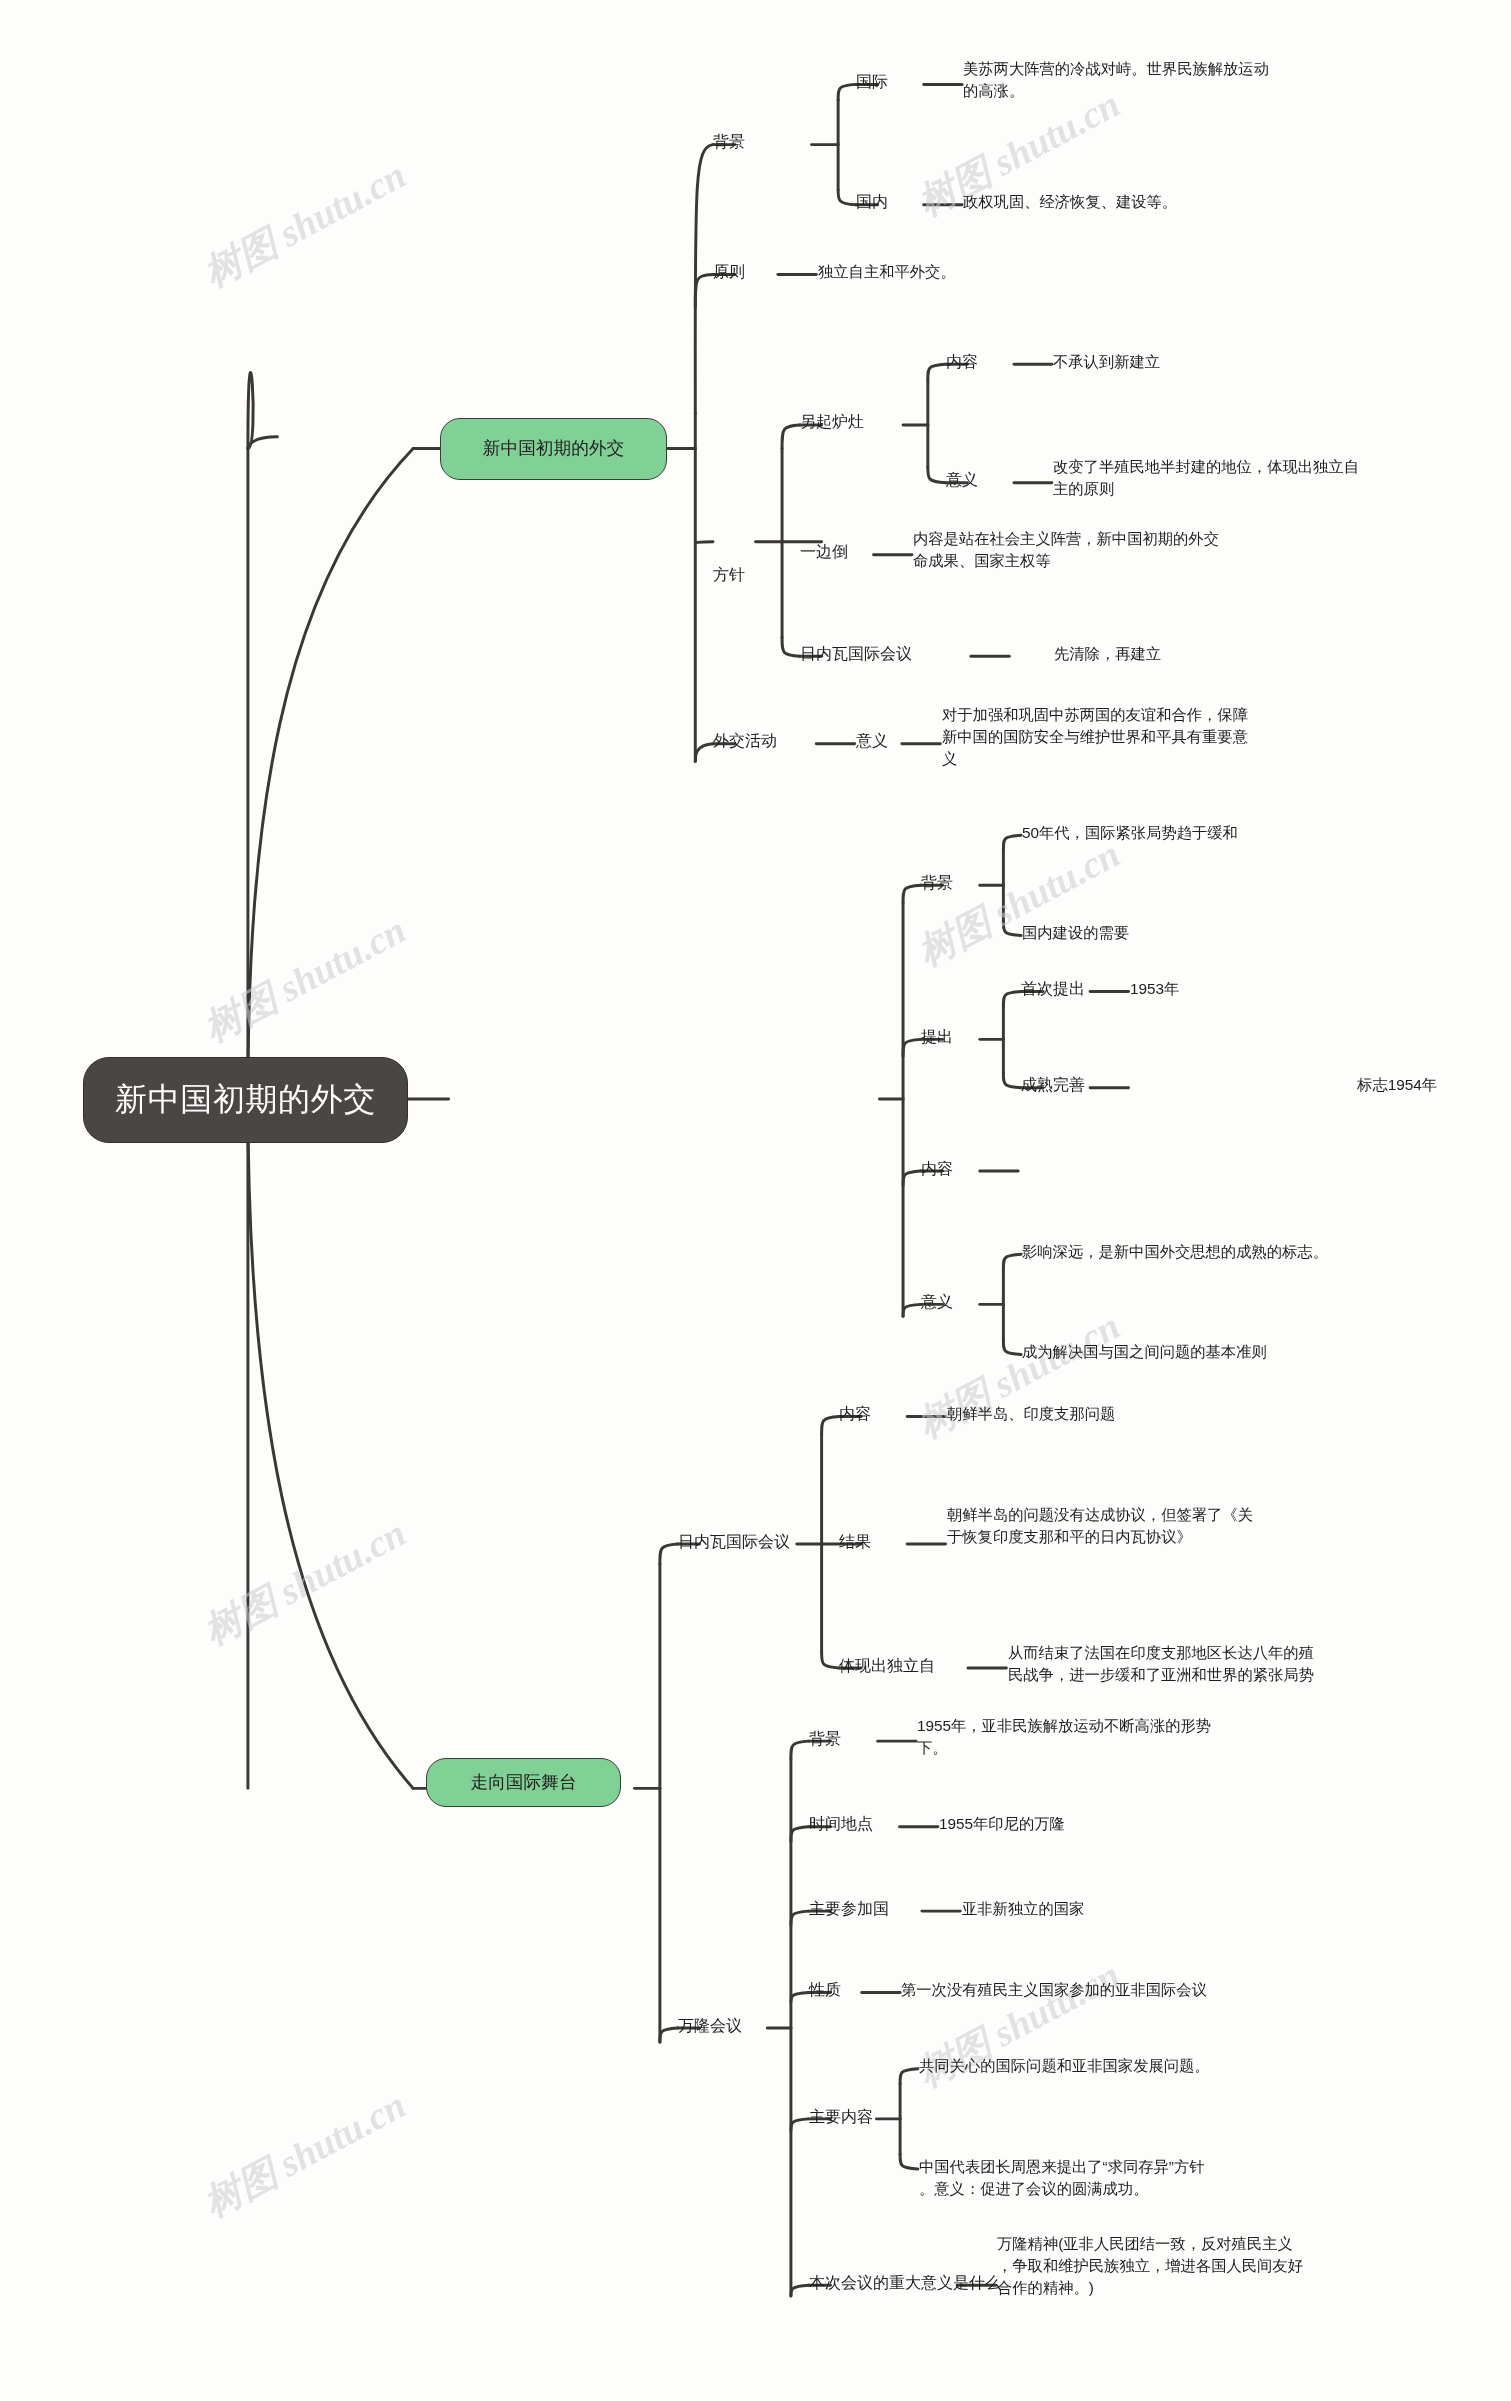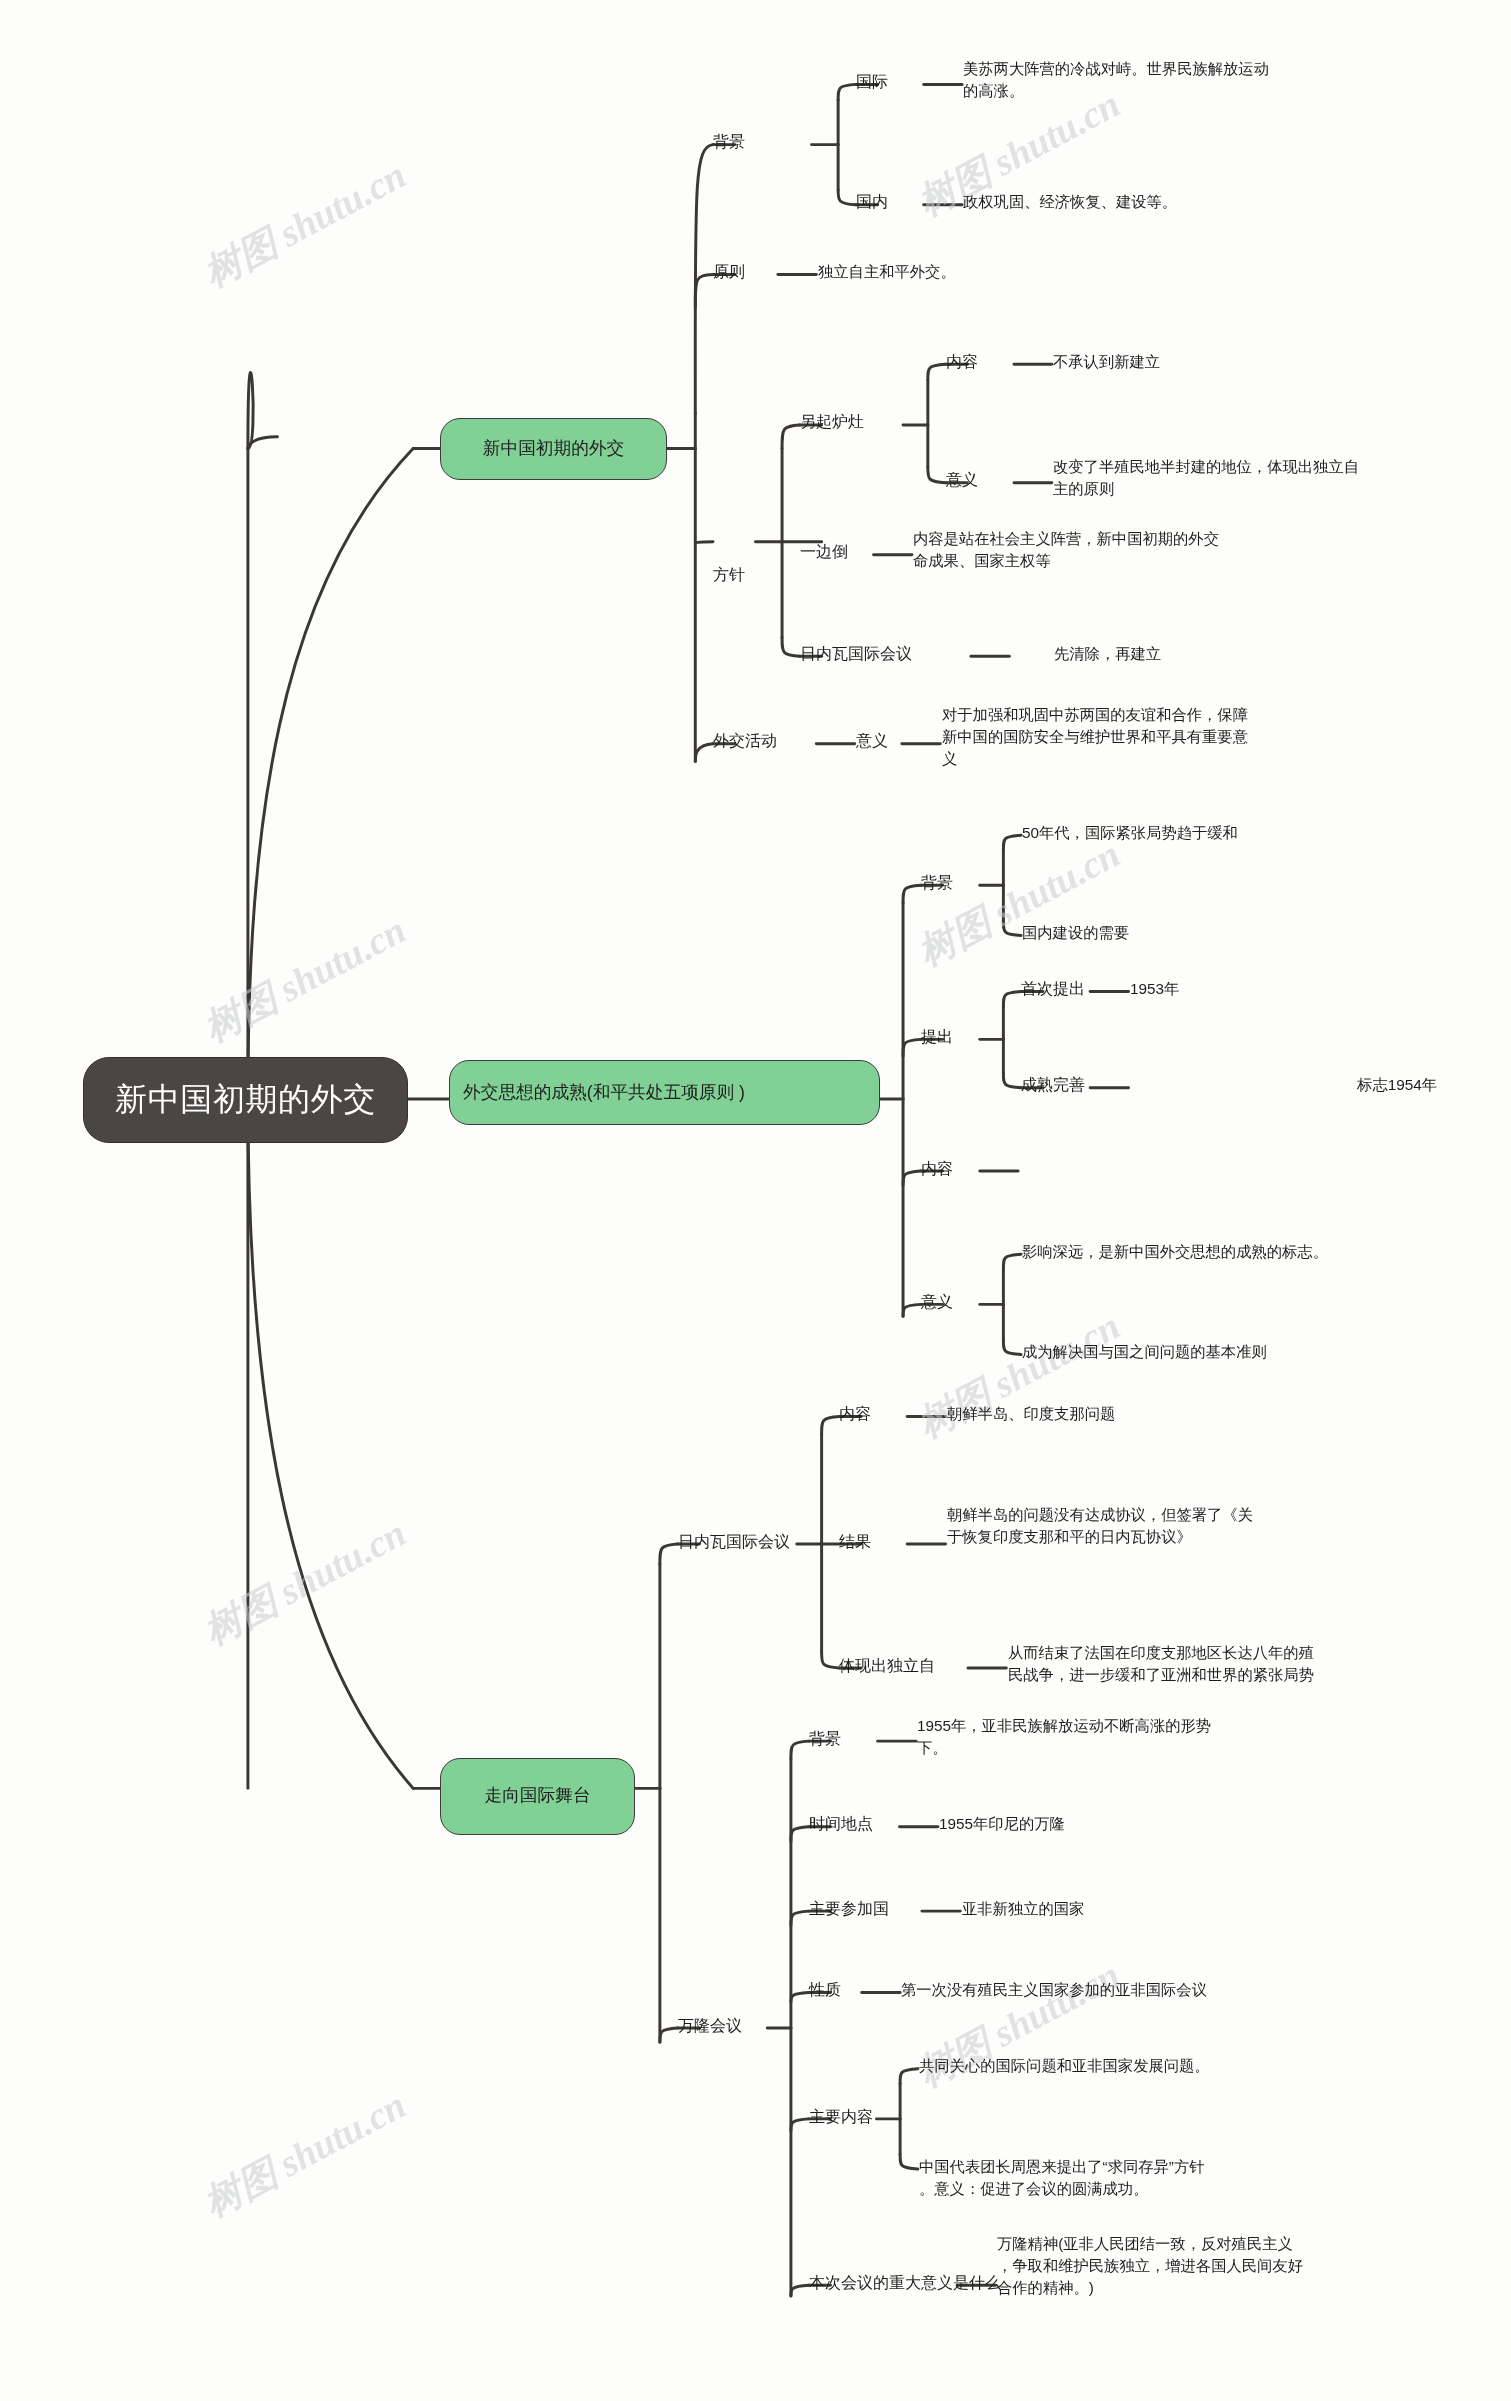--- a/index.html
+++ b/index.html
@@ -228,40 +228,38 @@
 
   <div class="lbl" style="left:800px;top:643px;">日内瓦国际会议</div>
   <div class="leaf" style="left:1054px;top:643px;width:407px;">先清除，再建立</div>
 
   <div class="lbl" style="left:713px;top:730px;">外交活动</div>
   <div class="lbl" style="left:856px;top:730px;">意义</div>
   <div class="leaf" style="left:942px;top:704px;width:425px;">对于加强和巩固中苏两国的友谊和合作，保障
 新中国的国防安全与维护世界和平具有重要意
 义</div>
 
-  <div class="node topic" style="left:449px;top:1060px;width:431px;height:65px;">外交思想的成熟(和平共处五项原则
-)</div>
 
   <div class="lbl" style="left:921px;top:872px;">背景</div>
   <div class="leaf" style="left:1022px;top:822px;width:425px;">50年代，国际紧张局势趋于缓和</div>
   <div class="leaf" style="left:1022px;top:922px;width:425px;">国内建设的需要</div>
 
   <div class="lbl" style="left:921px;top:1026px;">提出</div>
   <div class="lbl" style="left:1021px;top:978px;">首次提出</div>
   <div class="leaf" style="left:1130px;top:978px;width:307px;">1953年</div>
   <div class="lbl" style="left:1021px;top:1074px;">成熟完善</div>
   <div class="leaf" style="left:1130px;top:1074px;width:307px;text-align:right;">标志1954年</div>
 
   <div class="lbl" style="left:921px;top:1158px;">内容</div>
 
   <div class="lbl" style="left:921px;top:1291px;">意义</div>
   <div class="leaf" style="left:1022px;top:1241px;width:449px;">影响深远，是新中国外交思想的成熟的标志。</div>
   <div class="leaf" style="left:1022px;top:1341px;width:449px;">成为解决国与国之间问题的基本准则</div>
 
-  <div class="node topic" style="left:440px;top:1758px;width:195px;height:77px;justify-content:center;font-family:Liberation Mono, monospace;">走向国际舞台</div>
+  <div class="node topic" style="left:426px;top:1758px;width:195px;height:49px;justify-content:center;">走向国际舞台</div>
 
   <div class="lbl" style="left:678px;top:1531px;">日内瓦国际会议</div>
   <div class="lbl" style="left:839px;top:1403px;">内容</div>
   <div class="leaf" style="left:947px;top:1403px;width:413px;">朝鲜半岛、印度支那问题</div>
   <div class="lbl" style="left:839px;top:1531px;">结果</div>
   <div class="leaf" style="left:947px;top:1504px;width:431px;">朝鲜半岛的问题没有达成协议，但签署了《关
 于恢复印度支那和平的日内瓦协议》</div>
   <div class="lbl" style="left:839px;top:1655px;">体现出独立自</div>
   <div class="leaf" style="left:1008px;top:1642px;width:431px;">从而结束了法国在印度支那地区长达八年的殖
 民战争，进一步缓和了亚洲和世界的紧张局势</div>

